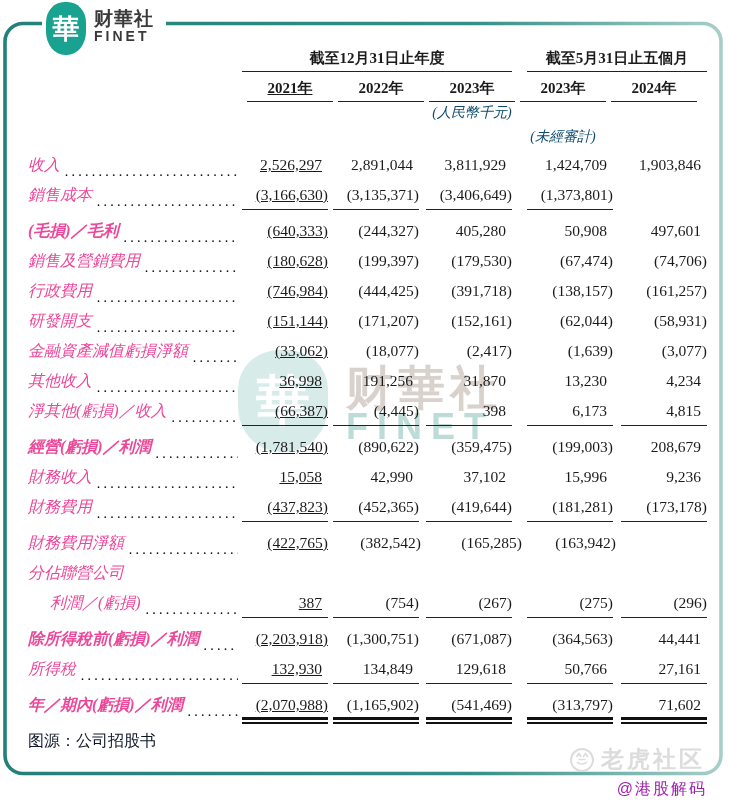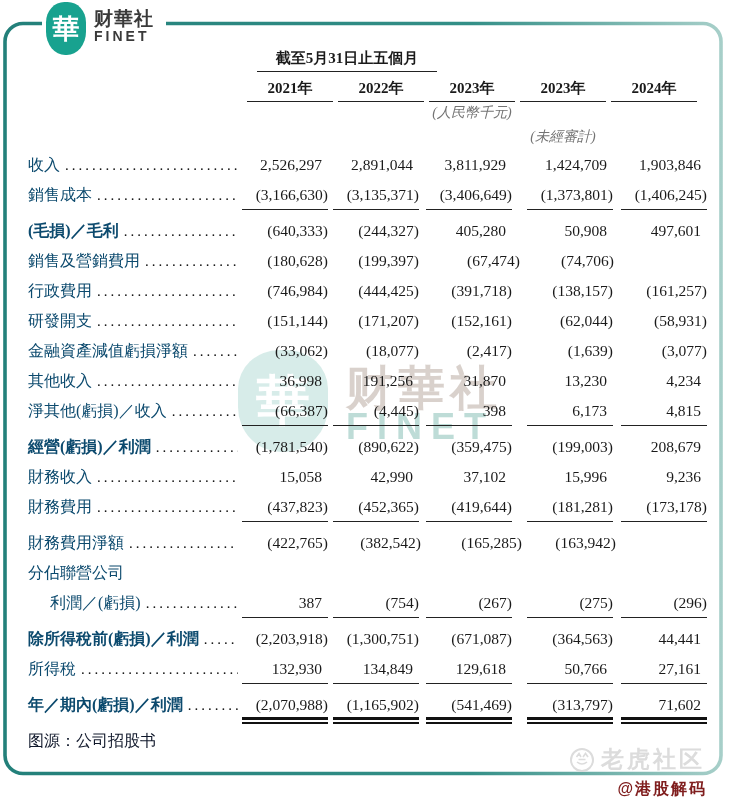--- a/index.html
+++ b/index.html
@@ -30,54 +30,54 @@
         display:flex;align-items:center;justify-content:center;
         color:#fff;font-size:54px;font-weight:bold;}
   .wm-text{margin:14px 0 0 18px;font-family:"Liberation Sans","DejaVu Sans",sans-serif;line-height:1;}
   .wm-title{font-size:47px;font-weight:bold;letter-spacing:5px;color:rgba(206,196,190,0.78);}
   .wm-sub{font-size:36px;font-weight:bold;letter-spacing:9px;color:rgba(168,208,202,0.75);margin-top:-2px;}
 
   
   .fin-table{position:absolute;left:28px;top:48px;width:680px;z-index:2;}
   .row{display:flex;align-items:center;height:30px;}
   .row.gap{margin-top:6px;}
-  .lbl{width:214px;display:flex;align-items:center;font-size:16px;color:#0c4a6e;height:100%;}
+  .lbl{width:214px;display:flex;align-items:flex-end;font-size:16px;color:#ec4899;height:100%;font-style:italic;}
   .lbl .txt{white-space:nowrap;line-height:30px;}
   .row.bold .lbl .txt{font-weight:bold;}
   .row.ind .lbl{padding-left:22px;box-sizing:border-box;}
   .leader{flex:1;overflow:hidden;white-space:nowrap;margin:0 4px 0 5px;color:#111;}
   .leader::after{content:"......................................................";
         font-size:15px;letter-spacing:3px;}
   .num{width:86px;margin-left:5px;text-align:right;font-size:15.5px;height:100%;
         line-height:30px;box-sizing:border-box;white-space:nowrap;}
   .num.pr{padding-right:6px;}
-  .c1{margin-left:0;} .c3{margin-left:7px;} .c4{margin-left:15px;} .c5{margin-left:8px;}
+  .c1{margin-left:0;text-decoration:underline;} .c3{margin-left:7px;} .c4{margin-left:15px;} .c5{margin-left:8px;}
   .row.u .num{border-bottom:1.5px solid #222;}
   .row.dd .num{border-bottom:3px solid #111;position:relative;}
   .row.dd .num::after{content:"";position:absolute;left:0;right:0;bottom:-7px;height:2px;background:#111;}
 
   .ghead-row{display:flex;height:24px;align-items:flex-end;}
   .spacer{width:214px;}
   .ghead{text-align:center;font-weight:bold;font-size:15px;border-bottom:1.5px solid #222;
         padding-bottom:3px;box-sizing:content-box;white-space:nowrap;}
   .g1{width:270px;} .g2{width:180px;margin-left:15px;}
   .yhead-row{display:flex;height:30px;align-items:center;}
   .yh{width:86px;margin-left:5px;text-align:center;font-weight:bold;font-size:15px;
         border-bottom:1.5px solid #222;height:100%;line-height:32px;box-sizing:border-box;}
   .note-row{display:flex;align-items:center;}
-  .notecell{width:86px;margin-left:5px;text-align:center;font-style:italic;font-size:14px;color:#737373;}
+  .notecell{width:86px;margin-left:5px;text-align:center;font-style:italic;font-size:14px;color:#0c4a6e;}
 
   
   .source{position:absolute;left:28px;top:731px;z-index:2;font-size:16px;color:#0f172a;
         font-family:"Liberation Sans","DejaVu Sans",sans-serif;}
   .tiger-wm{position:absolute;right:24px;top:744px;z-index:2;display:flex;align-items:center;
         color:#dcdcdc;font-family:"Liberation Sans","DejaVu Sans",sans-serif;text-align:center;}
   .tiger-wm .t-label{font-size:23px;font-weight:bold;letter-spacing:3px;margin-left:6px;}
-  .handle-wm{position:absolute;right:22px;top:779px;z-index:2;font-size:16px;font-weight:bold;
-        color:#7f1d1d;letter-spacing:2px;
+  .handle-wm{position:absolute;right:22px;top:779px;z-index:2;font-size:16px;font-weight:normal;
+        color:#a21caf;letter-spacing:2px;
         font-family:"Liberation Sans","DejaVu Sans",sans-serif;}
 </style>
 </head>
 <body>
 
 <svg class="frame-svg" width="729" height="802" viewBox="0 0 729 802">
   <defs>
     <linearGradient id="frameGrad" x1="0" y1="0" x2="1" y2="0">
       <stop offset="0%" stop-color="#23807A"></stop>
       <stop offset="65%" stop-color="#338F87"></stop>
@@ -103,20 +103,21 @@
   </div>
   <div class="wm-text">
     <div class="wm-title">财華社</div>
     <div class="wm-sub">FINET</div>
   </div>
 </div>
 
 <div class="fin-table" id="finTable">
     <div class="ghead-row">
       <div class="spacer"></div>
+      <div class="ghead g1">截至12月31日止年度</div>
       <div class="ghead g2">截至5月31日止五個月</div>
     </div>
     <div class="yhead-row">
       <div class="spacer"></div>
       <div class="yh c1">2021年</div>
       <div class="yh c2">2022年</div>
       <div class="yh c3">2023年</div>
       <div class="yh c4">2023年</div>
       <div class="yh c5">2024年</div>
     </div>
@@ -149,40 +150,40 @@
     </div>
     <div class="row u">
       <div class="lbl">
         <div class="txt">銷售成本</div>
         <div class="leader"></div>
       </div>
       <div class="num c1">(3,166,630)</div>
       <div class="num c2">(3,135,371)</div>
       <div class="num c3">(3,406,649)</div>
       <div class="num c4">(1,373,801)</div>
-      <div class="num c5">(1,406,245)</div>
     </div>
     <div class="row bold gap">
       <div class="lbl">
         <div class="txt">(毛損)／毛利</div>
         <div class="leader"></div>
       </div>
       <div class="num c1">(640,333)</div>
       <div class="num c2">(244,327)</div>
       <div class="num c3 pr">405,280</div>
       <div class="num c4 pr">50,908</div>
       <div class="num c5 pr">497,601</div>
     </div>
     <div class="row">
       <div class="lbl">
         <div class="txt">銷售及營銷費用</div>
         <div class="leader"></div>
       </div>
       <div class="num c1">(180,628)</div>
       <div class="num c2">(199,397)</div>
+      <div class="num c3">(179,530)</div>
       <div class="num c4">(67,474)</div>
       <div class="num c5">(74,706)</div>
     </div>
     <div class="row">
       <div class="lbl">
         <div class="txt">行政費用</div>
         <div class="leader"></div>
       </div>
       <div class="num c1">(746,984)</div>
       <div class="num c2">(444,425)</div>

